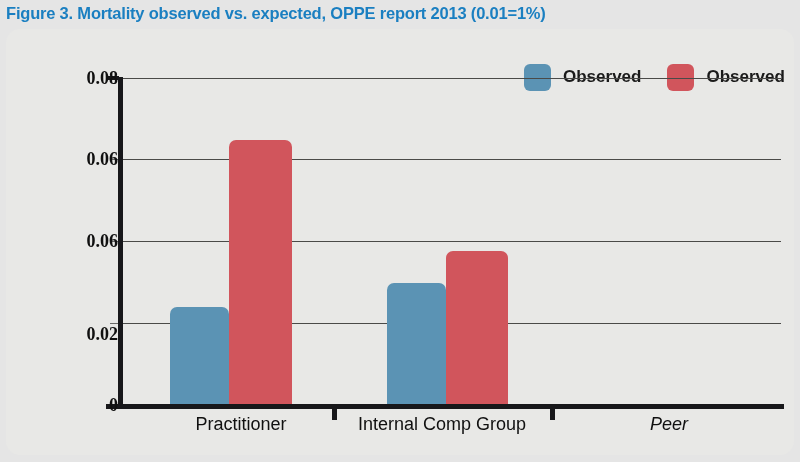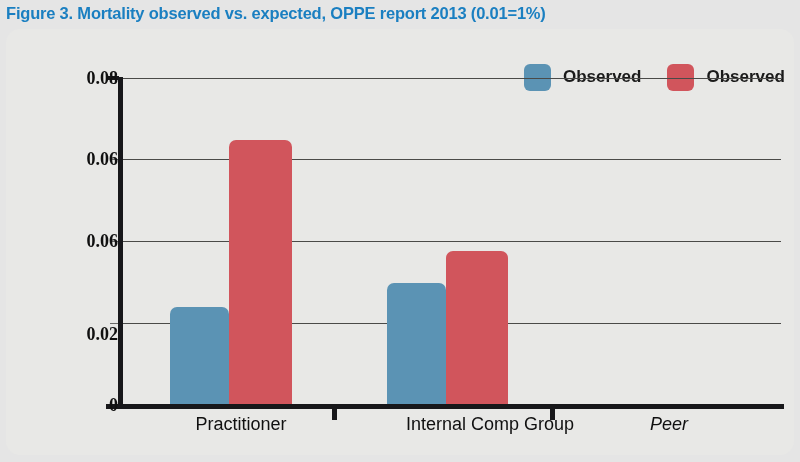--- a/index.html
+++ b/index.html
@@ -178,18 +178,18 @@
       <div class="x-tick" style="left:326px;"></div>
       <div class="x-tick" style="left:544px;"></div>
 
       <div class="y-label" style="top:49px;">0.08</div>
       <div class="y-label" style="top:130px;text-align:right;">0.06</div>
       <div class="y-label" style="top:212px;">0.06</div>
       <div class="y-label" style="top:294px;margin-top:11px;">0.02</div>
       <div class="y-label" style="top:376px;">0</div>
 
       <div class="x-label" style="left:222px;margin-left:13px;">Practitioner</div>
-      <div class="x-label" style="left:436px;margin-left:48px;">Internal Comp Group</div>
+      <div class="x-label" style="left:436px;">Internal Comp Group</div>
       <div class="x-label" style="left:663px;font-style:italic;">Peer</div>
 
     </div>
   </div>
 </div>
 
 </body></html>

